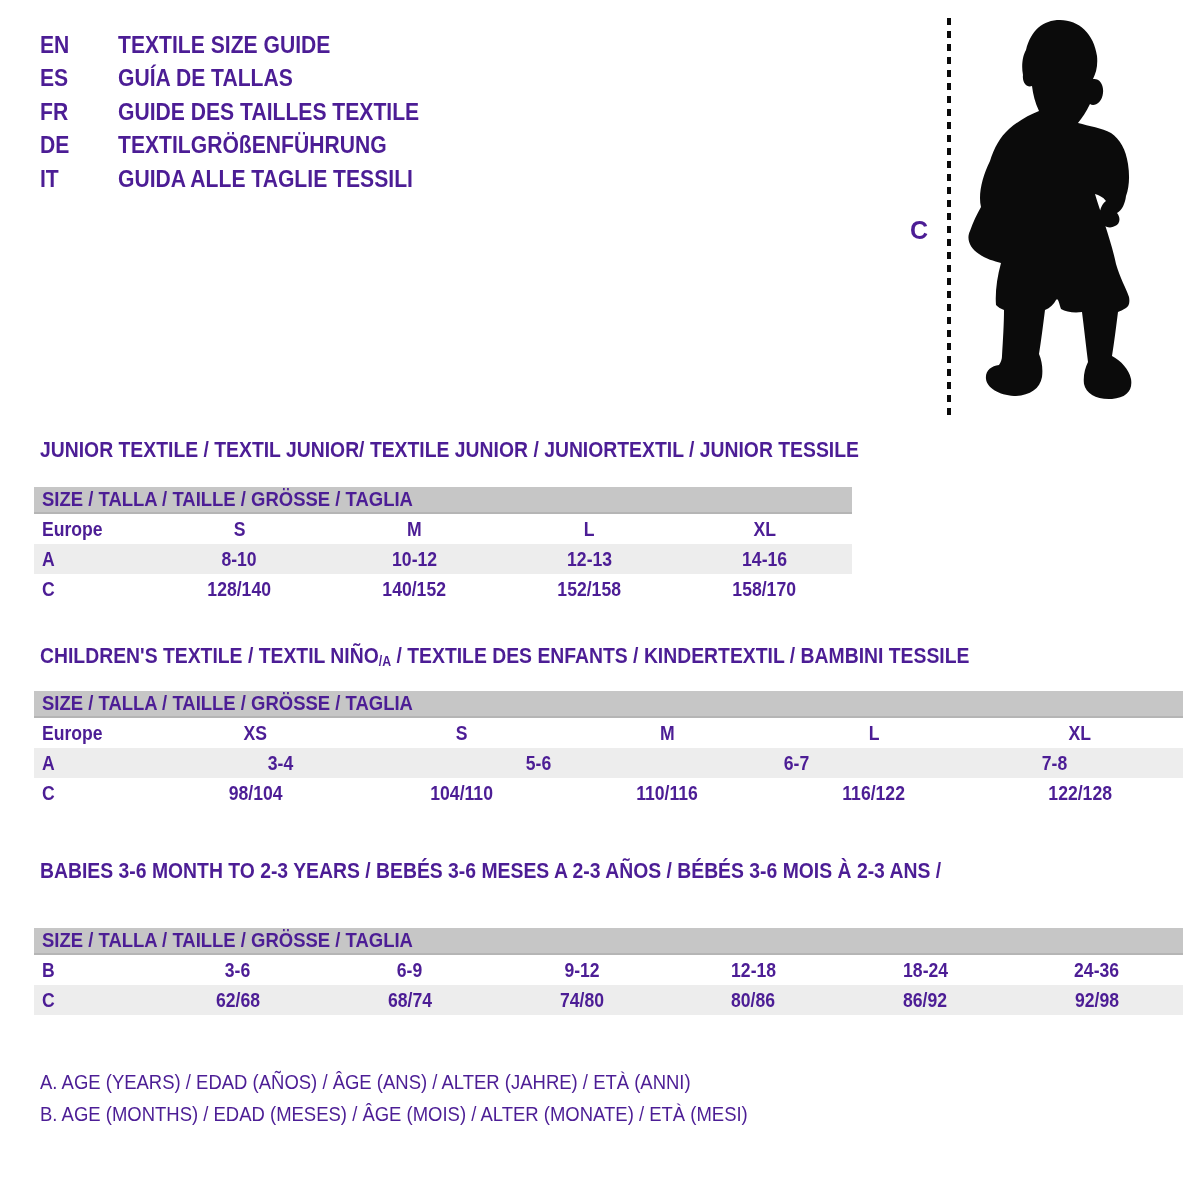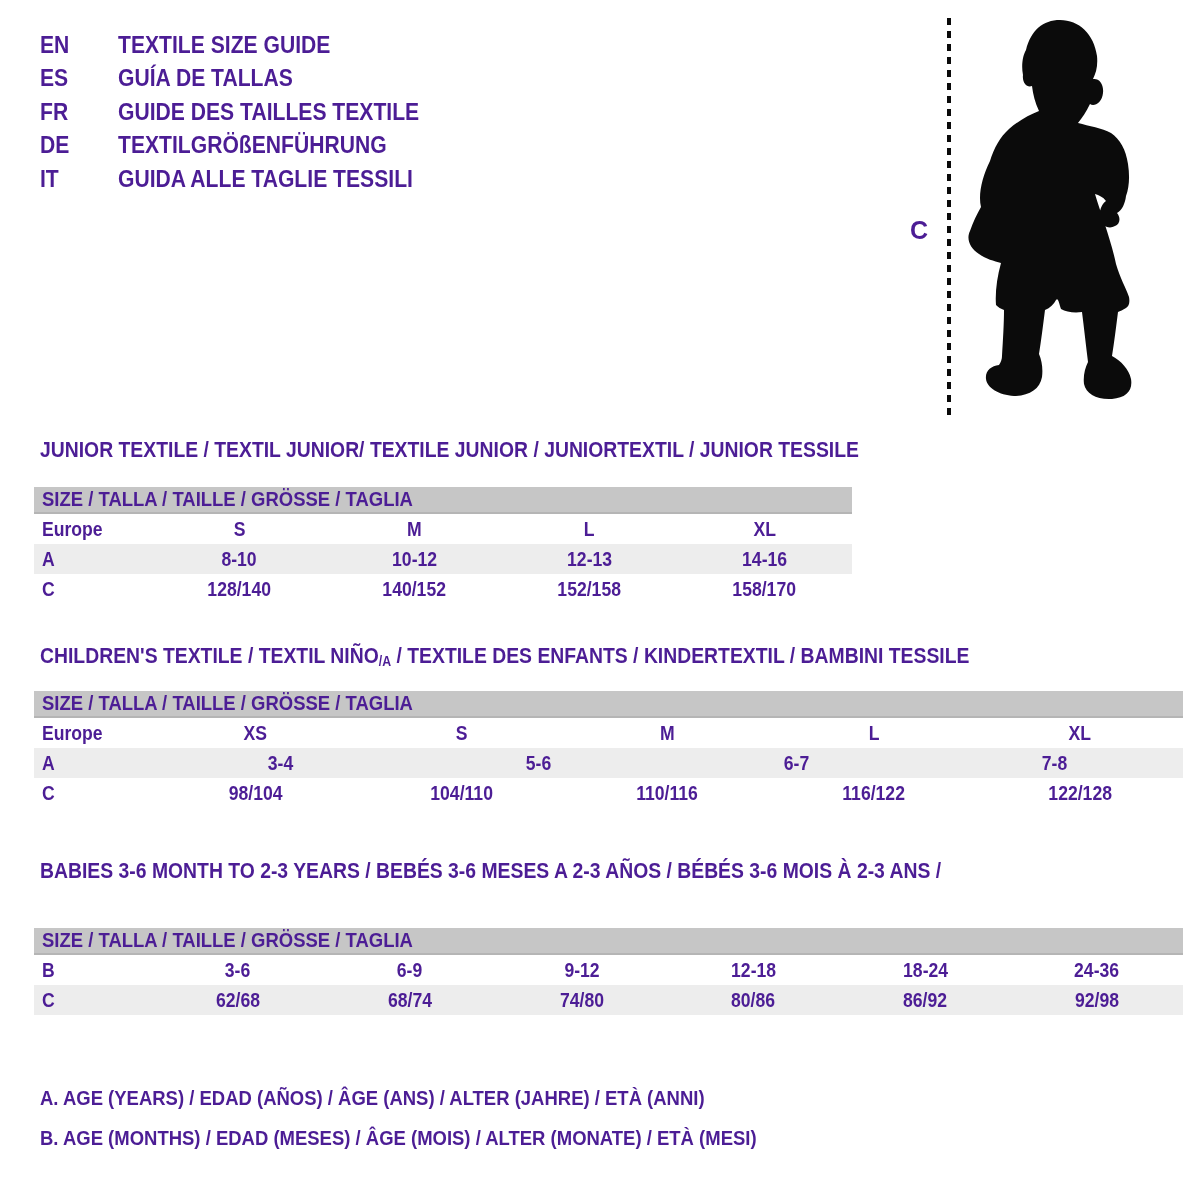--- a/index.html
+++ b/index.html
@@ -31,21 +31,21 @@
   .tbl{position:absolute;left:34px;}
   .tbl-head{height:27px;background:#c6c6c6;display:flex;align-items:flex-start;
     padding-left:8px;font-size:21px;font-weight:bold;box-shadow:inset 0 -2px 0 #b5b5b5;}
   .trow{display:flex;height:30px;font-size:20px;font-weight:bold;}
   .trow.alt{background:#ededed;}
   .trow .c0{width:110px;display:flex;align-items:center;padding-left:8px;}
   .trow .c{flex:1;display:flex;align-items:center;justify-content:center;}
 
   
   #legend{position:absolute;left:40px;top:1070px;}
-  .legend-line{height:32px;display:flex;align-items:flex-end;font-size:21px;font-weight:bold;margin-top:8px;}
+  .legend-line{height:32px;display:flex;align-items:flex-start;font-size:21px;font-weight:normal;}
 </style>
 </head>
 <body>
 
 <div id="canvas">
 
   <div id="lang-list">
     <div class="lang-row">
       <span class="lang-code"><span class="cx">EN</span></span>
       <span class="cx">TEXTILE SIZE GUIDE</span>

